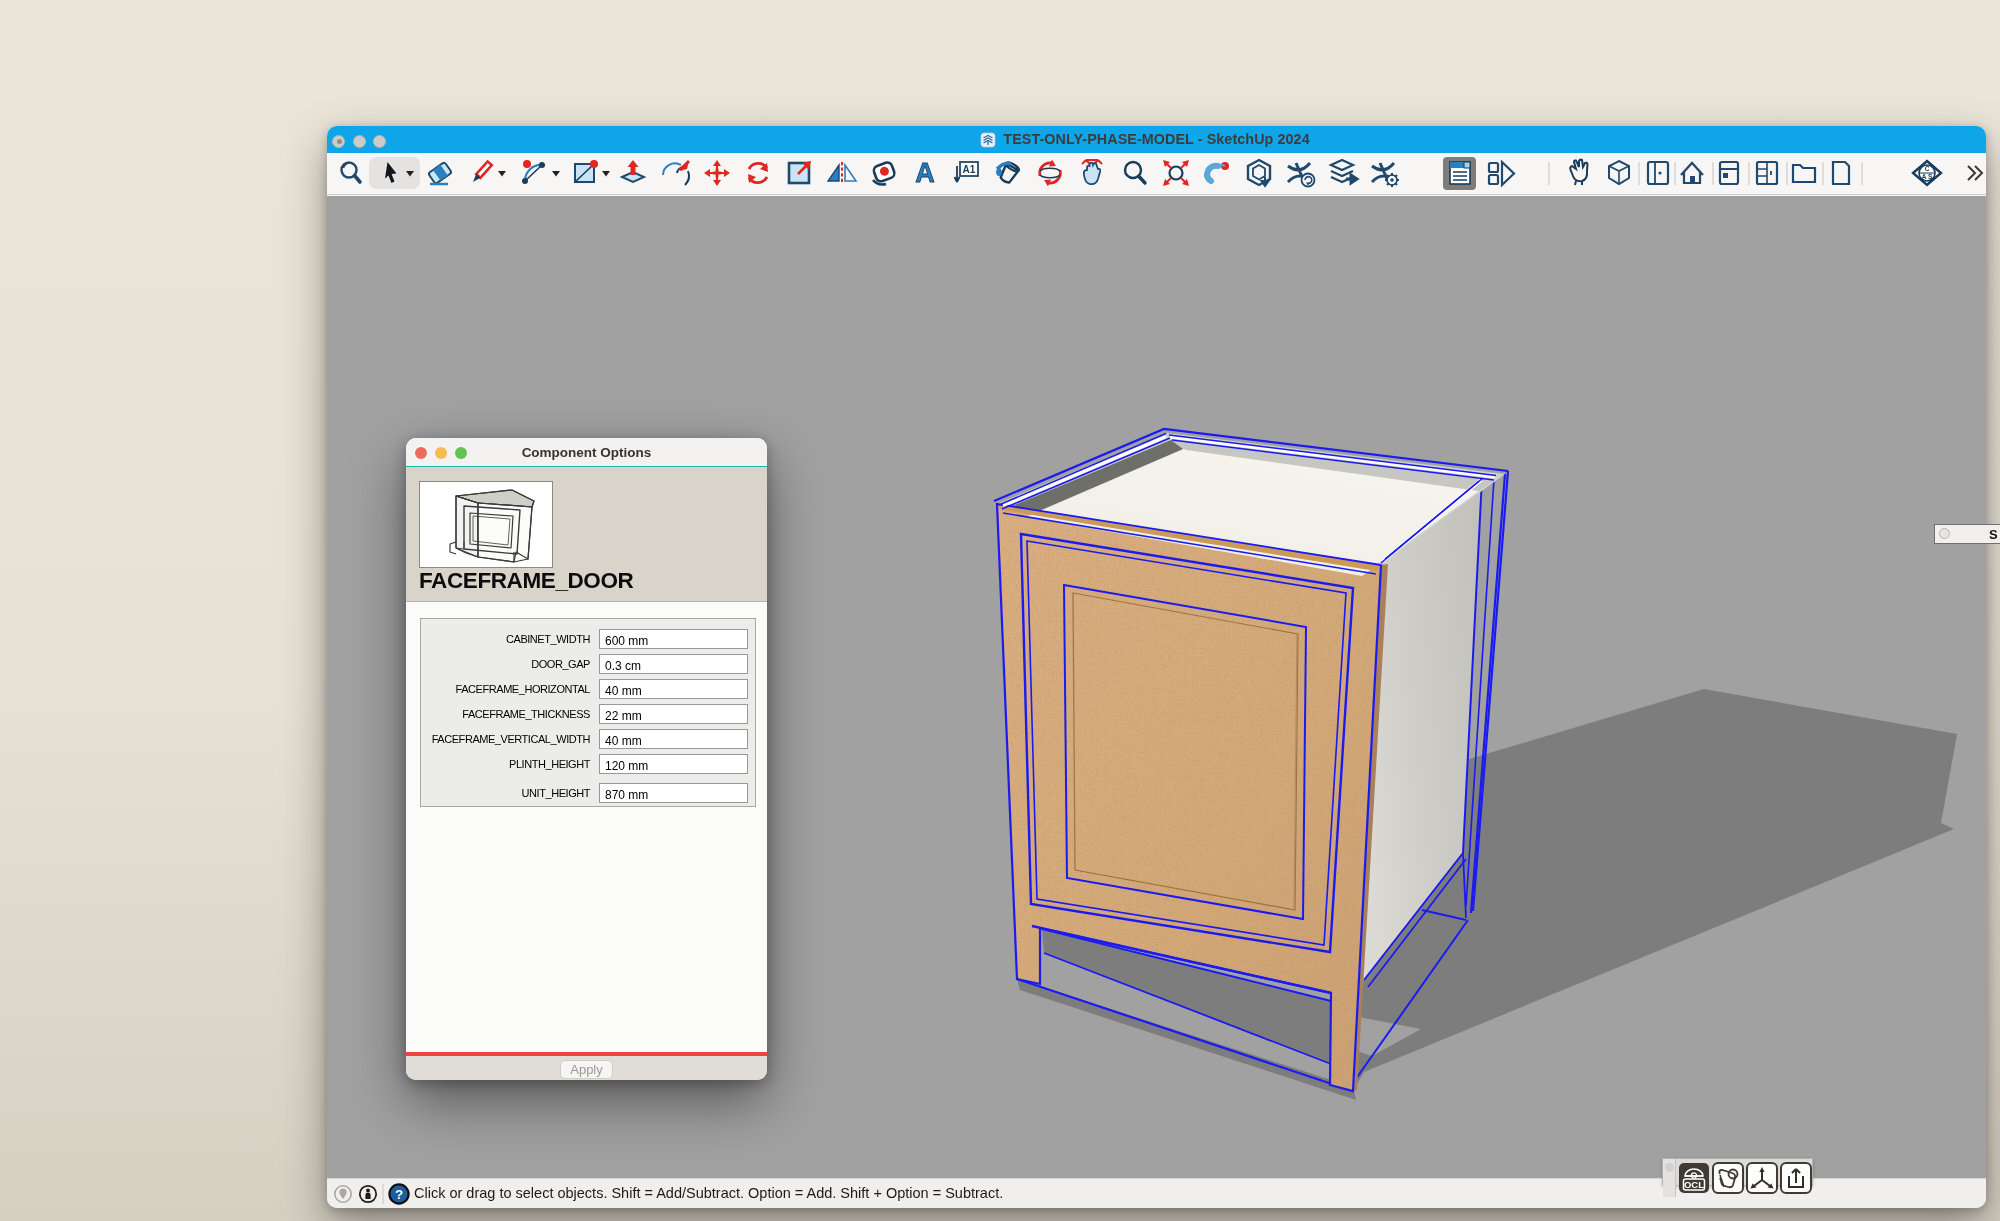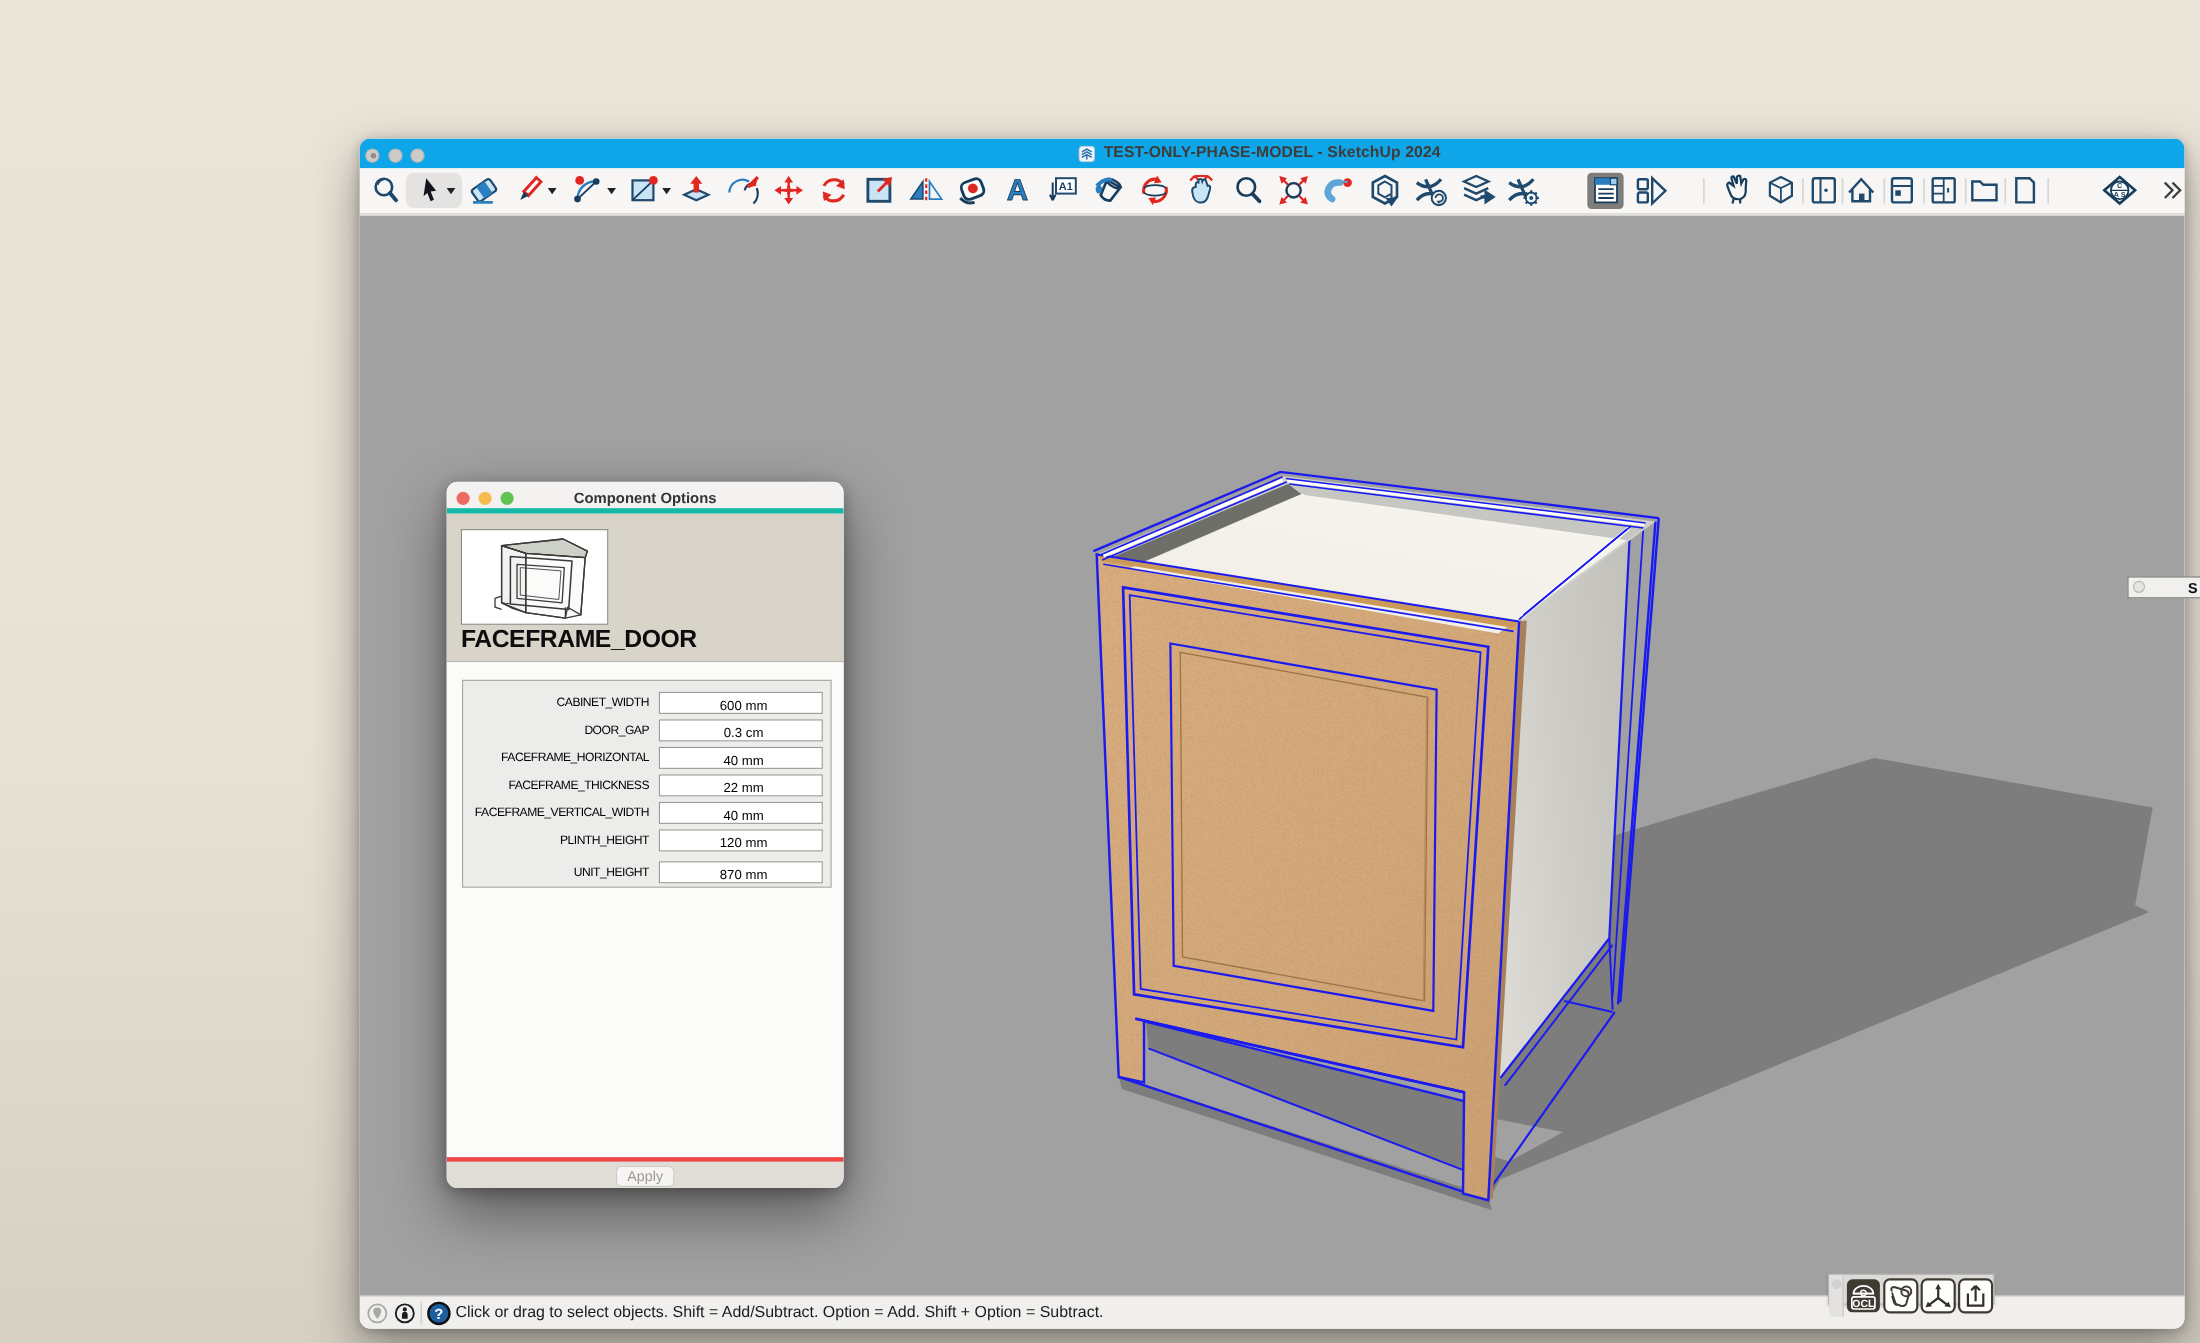--- a/index.html
+++ b/index.html
@@ -15,28 +15,28 @@
   .title { position:absolute; top:5px; left:0; width:100%; text-align:center; font-size:14.3px; font-weight:bold; color:#3e3c3a; letter-spacing:0.1px; }
   .toolbar { position:absolute; left:0; top:27px; width:100%; height:42px; background:#f7f6f4; border-bottom:1px solid #cfcdc9; }
   .canvas { position:absolute; left:0; top:70px; width:1659px; height:982px; background:#a1a1a1; }
   .statusbar { position:absolute; left:0; bottom:0; width:100%; height:30px; background:#f0efed; border-top:1px solid #d8d6d2; }
   .statustext { position:absolute; left:87px; top:6px; font-size:14.5px; color:#1b1b1b; }
   .dialog {
     position:absolute; left:406px; top:438px; width:361px; height:642px;
     border-radius:10px; overflow:hidden; background:#fbfbfa;
     box-shadow:0 22px 55px rgba(0,0,0,0.45), 0 3px 14px rgba(0,0,0,0.28);
   }
-  .dtitle { position:absolute; left:0; top:0; width:100%; height:29px; background:#f4f2f0; border-bottom:5px solid #14b8a6; }
+  .dtitle { position:absolute; left:0; top:0; width:100%; height:29px; background:#f4f2f0; border-bottom:1px solid #14b8a6; }
   .dtl { position:absolute; top:9px; width:12px; height:12px; border-radius:50%; }
   .dtitletext { position:absolute; top:7px; width:100%; text-align:center; font-size:13.5px; font-weight:bold; color:#343434; }
   .dheader { position:absolute; left:0; top:29px; width:100%; height:135px; background:#d8d4ca; border-bottom:1px solid #b8b5ad; }
   .thumb { position:absolute; left:13px; top:14px; width:134px; height:87px; background:#ffffff; border:1px solid #8a8880; }
   .dname { position:absolute; left:13px; top:101px; font-size:22.5px; font-weight:bold; color:#0c0c0c; letter-spacing:-0.4px;text-align:right; }
   .dbody { position:absolute; left:0; top:164px; width:100%; height:449px; background:#fbfbfa; }
-  .dpanel { position:absolute; left:14px; top:16px; width:336px; height:189px; background:#ececea; border:1px solid #a9a7a2;text-align:center; }
+  .dpanel { position:absolute; left:14px; top:16px; width:336px; height:189px; background:#ececea; border:1px solid #a9a7a2; }
   .frow { position:absolute; left:0; width:100%; height:20px; }
   .flabel { position:absolute; right:165px; top:4px; font-size:11px; letter-spacing:-0.45px; color:#000; white-space:nowrap; }
   .ffield { position:absolute; left:178px; top:0; width:149px; height:20px; background:#fff; border:1px solid #9a9892; font-size:12px; color:#000; padding:3.5px 0 0 5px; }
   .dfooter { position:absolute; left:0; bottom:0; width:100%; height:28px; background:#e0ddd6; border-top:4px solid #ef4444; }
   .applybtn { position:absolute; left:154px; top:4px; width:53px; height:19px; background:#f6f5f3; border:0.5px solid #cfccc6; border-radius:5px; text-align:center; font-size:13px; color:#9b9993; padding-top:1px; }
   .minibar { position:absolute; left:1307px; top:1032px; width:151px; height:28px; background:#dcdbd9; border:1px solid #b4b2ae; box-shadow:0 1px 3px rgba(0,0,0,0.2);margin-left:28px; }
   .spill { position:absolute; left:1934px; top:524px; width:66px; height:20px; background:#f1f0ee; border:1.5px solid #71706d; border-right:none; }
   .spill .c { position:absolute; left:4px; top:3px; width:11px; height:11px; border-radius:50%; background:#e6e5e3; border:1px solid #b5b4b1; }
   .spill .s { position:absolute; left:54px; top:2px; font-size:13px; font-weight:bold; color:#111; }
 </style>

